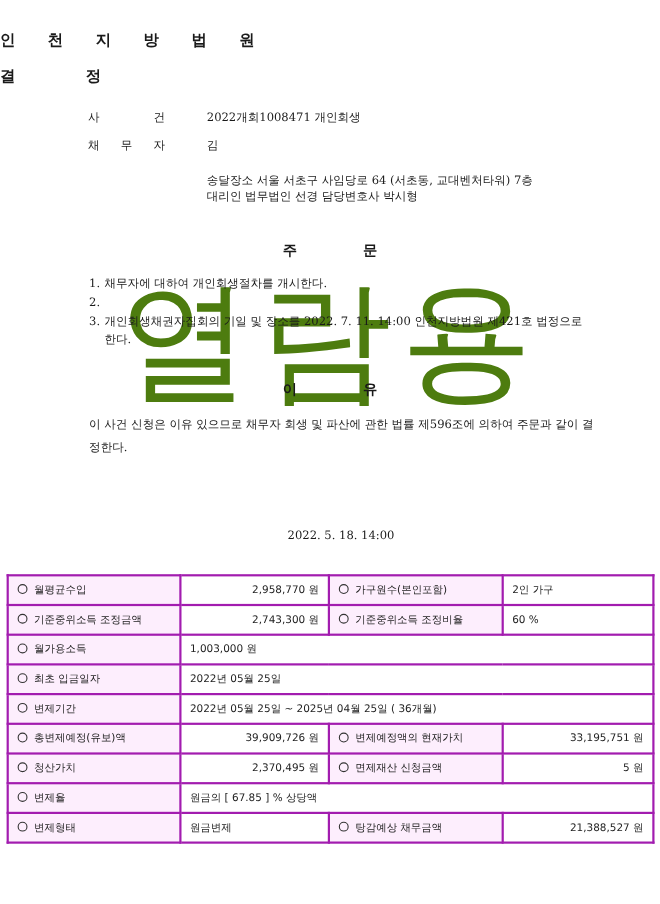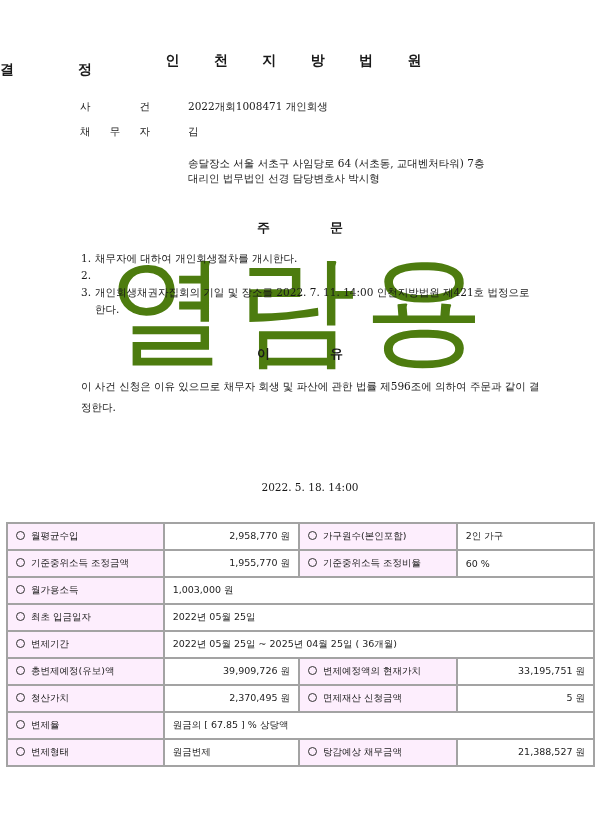--- a/index.html
+++ b/index.html
@@ -2,40 +2,40 @@
 <html><head>
 <meta charset="utf-8">
 <style>
   html, body { margin: 0; padding: 0; background: #ffffff; }
   body { width: 600px; height: 822px; position: relative; overflow: hidden;
          font-family: "DejaVu Serif", "Liberation Serif", serif; color: #1a1a1a; }
   .watermark { position: absolute; left: 300px; top: 230px; font-size: 120px; color: #4d7c0f;
                font-family: "DejaVu Sans", sans-serif; letter-spacing: 8px; z-index: 0; white-space: nowrap;
                transform: translateX(-50%); pointer-events: none; }
   .doc { position: absolute; left: 0; top: 0; width: 600px; z-index: 1; }
-  .court { position: absolute; top: 28px; left: 0; width: 600px; text-align: center; font-weight: bold;
-           font-family: Liberation Mono, monospace; font-size: 14px; letter-spacing: 13px; margin-top: 24px; }
+  .court { position: absolute; top: 28px; left: 0; width: 600px; text-align: left; font-weight: bold;
+           font-family: Liberation Serif, serif; font-size: 14px; letter-spacing: 13px; }
   .title { position: absolute; top: 61px; left: 0; width: 600px; text-align: left; font-weight: bold;
            font-family: "DejaVu Sans", sans-serif; font-size: 14px; }
   .title span { display: inline-block; }
   .title .gap { width: 64px; }
   .info-row { position: absolute; left: 80px; font-size: 10.5px; }
   .info-label { position: absolute; left: 0; width: 70px; display: flex; justify-content: space-between; }
   .info-value { position: absolute; left: 108px; white-space: nowrap; }
   .sect-head { position: absolute; left: 0; width: 600px; text-align: center; font-weight: bold;
                font-family: "DejaVu Sans", sans-serif; font-size: 13px; }
   .sect-head .gap { display: inline-block; width: 60px; }
   .order-list { position: absolute; left: 81px; top: 250px; width: 460px; font-size: 10.5px; line-height: 17px; }
   .order-item { display: flex; }
   .order-num { width: 14px; flex: none; }
   .reason { position: absolute; left: 81px; top: 376px; width: 460px; font-size: 10.5px; line-height: 21px; }
   .date { position: absolute; top: 481px; left: 0; width: 620px; text-align: center; font-size: 10.5px; }
   table.summary { position: absolute; left: 6px; top: 522px; width: 589px; border-collapse: collapse;
                   font-family: "DejaVu Sans", sans-serif; font-size: 9.5px; color: #222; }
-  table.summary td { border: 2px solid #a3a3a3; height: 27px; padding: 0 8px; box-sizing: border-box; white-space: nowrap; }
+  table.summary td { border: 2px solid #a21caf; height: 27px; padding: 0 8px; box-sizing: border-box; white-space: nowrap; }
   td.lbl { background: #fdeefd; }
   td.val { background: #ffffff; }
   td.num { text-align: right; padding-right: 20px; }
   .circle { display: inline-block; width: 7px; height: 7px; border: 1px solid #333; border-radius: 50%;
             margin-right: 6px; vertical-align: -1px; }
 </style>
 </head>
 <body>
 
 <div class="watermark">열람용</div>
@@ -106,21 +106,21 @@
     </colgroup>
     <tbody>
         <tr>
       <td class="lbl"><span class="circle"></span><span>월평균수입</span></td>
       <td class="val num">2,958,770 원</td>
       <td class="lbl"><span class="circle"></span><span>가구원수(본인포함)</span></td>
       <td class="val">2인 가구</td>
     </tr>
     <tr>
       <td class="lbl"><span class="circle"></span><span>기준중위소득 조정금액</span></td>
-      <td class="val num">1,955,770 원</td>
+      <td class="val num">2,743,300 원</td>
       <td class="lbl"><span class="circle"></span><span>기준중위소득 조정비율</span></td>
       <td class="val">60 %</td>
     </tr>
     <tr>
       <td class="lbl"><span class="circle"></span><span>월가용소득</span></td>
       <td class="val" colspan="3">1,003,000 원</td>
     </tr>
     <tr>
       <td class="lbl"><span class="circle"></span><span>최초 입금일자</span></td>
       <td class="val" colspan="3">2022년 05월 25일</td>

